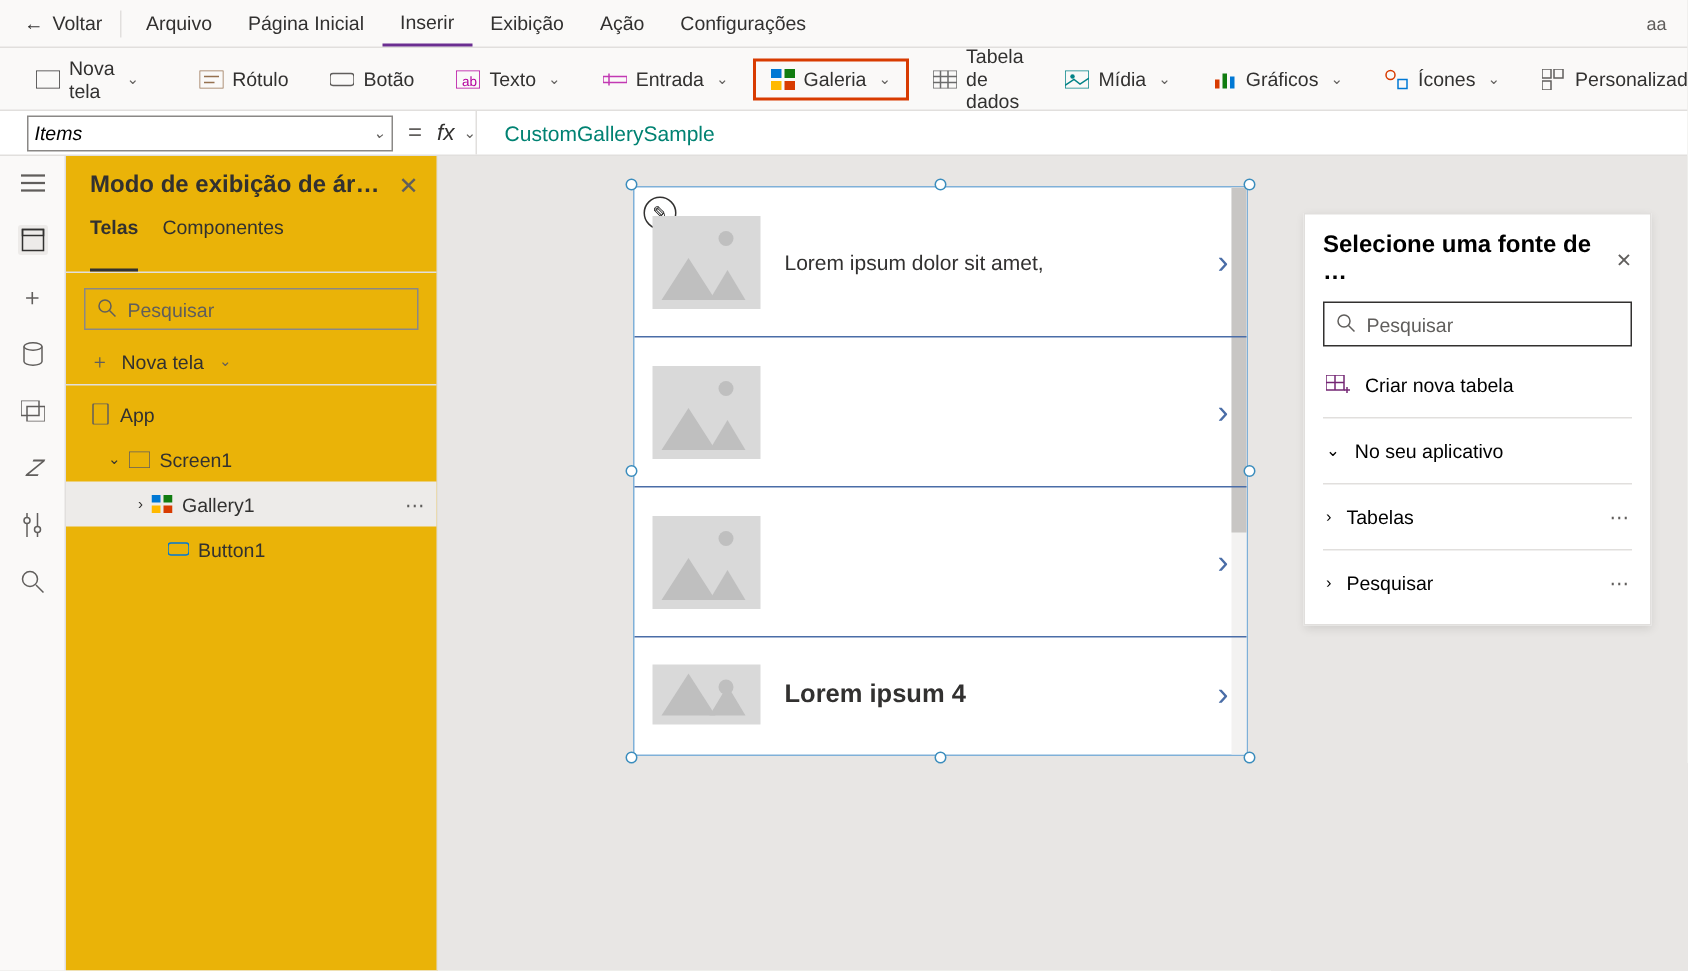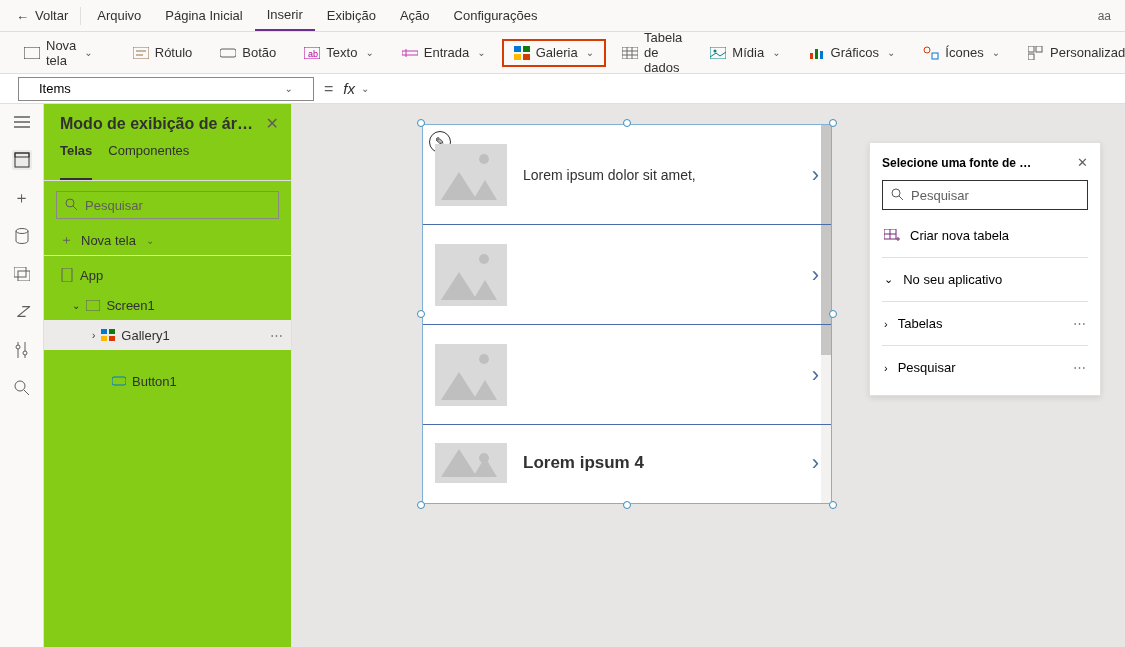--- a/index.html
+++ b/index.html
@@ -8,60 +8,60 @@
 .menubar .back { display:flex; align-items:center; gap:6px; padding:0 8px; cursor:pointer; }
 .menubar .mitem { padding:0 12px; height:100%; display:flex; align-items:center; cursor:pointer; }
 .menubar .mitem.active { border-bottom:2px solid #6b2e91;justify-content:center; }
 .menubar .spacer { flex:1; }
 .ribbon { height:42px; display:flex; align-items:center; padding:0 12px; gap:4px; border-bottom:1px solid #e1dfdd; font-size:13px; color:#323130; }
 .ribbon .ritem { display:flex; align-items:center; gap:6px; padding:4px 10px; cursor:pointer; border:2px solid transparent; }
 .ribbon .ritem.highlight { border:2px solid #d83b01; }
 .ribbon .icon { width:16px; height:16px; display:flex; align-items:center; justify-content:center; }
 .chev { font-size:10px; color:#605e5c; margin-left:2px; }
 .formulabar { height:30px; display:flex; align-items:center; border-bottom:1px solid #e1dfdd; background:#fff; }
-.propsel { width:296px; height:24px; margin-left:18px; border:1px solid #8a8886; display:flex; align-items:center; padding:0 20px; font-size:13px; justify-content:space-between; background:#fff; }
+.propsel { width:244px; height:24px; margin-left:18px; border:1px solid #8a8886; display:flex; align-items:center; padding:0 4px; font-size:13px; justify-content:space-between; background:#fff;font-style:italic; }
 .eq { padding:0 10px; font-size:16px; color:#605e5c; }
 .fx { font-style:italic; font-size:15px; color:#323130; padding-right:4px; }
 .formula { flex:1; padding-left:18px; font-family:Consolas,monospace; font-size:14px; color:#008272; border-left:1px solid #e1dfdd; height:100%; display:flex; align-items:center; }
 .main { display:flex; height:calc(100% - 104px); }
 .iconrail { width:44px; border-right:1px solid #e1dfdd; display:flex; flex-direction:column; align-items:center; padding-top:8px; gap:18px; color:#605e5c; }
 .iconrail .ri { width:20px; height:20px; display:flex; align-items:center; justify-content:center; cursor:pointer; }
-.treepanel { width:248px; border-right:1px solid #e1dfdd; display:flex; flex-direction:column; background:#84cc16; }
+.treepanel { width:248px; border-right:1px solid #e1dfdd; display:flex; flex-direction:column; background:#eab308; }
 .treehdr { display:flex; align-items:center; justify-content:space-between; padding:10px 12px 4px 16px; }
 .treehdr h3 { font-size:16px; font-weight:600; color:#323130; }
 .treetabs { display:flex; gap:16px; padding:6px 16px 0 16px; border-bottom:1px solid #e1dfdd; font-size:13px; }
 .treetabs .tab { padding-bottom:20px; cursor:pointer; color:#323130; }
 .treetabs .tab.active { border-bottom:2px solid #323130; font-weight:600; }
 .treesearch { margin:10px 12px 6px 12px; height:28px; border:1px solid #8a8886; display:flex; align-items:center; padding:0 8px; gap:6px; font-size:13px; color:#605e5c; }
 .treenew { display:flex; align-items:center; gap:8px; padding:6px 16px; font-size:13px; color:#323130; cursor:pointer; }
 .treelist { padding:4px 0; font-size:13px; color:#323130; }
 .treerow { display:flex; align-items:center; height:30px; padding:0 8px 0 16px; gap:6px; cursor:pointer; }
 .treerow.indent1 { padding-left:28px; }
 .treerow.indent2 { padding-left:48px; }
-.treerow.indent3 { padding-left:68px;margin-top:16px; }
+.treerow.indent3 { padding-left:68px; }
 .treerow.sel { background:#edebe9; }
 .treerow .more { margin-left:auto; color:#605e5c; }
 .canvas { flex:1; background:#e8e6e4; position:relative; }
 .artboard { position:absolute; left:130px; top:20px; width:410px; height:380px; background:#fff; border:1px solid #7fb0d8; }
 .selhandles { position:absolute; left:129px; top:19px; width:412px; height:382px; pointer-events:none; }
 .handle { position:absolute; width:8px; height:8px; background:#fff; border:1px solid #3b8dbd; border-radius:50%; }
 .galitem { height:100px; border-bottom:1px solid #4a6da7; display:flex; align-items:center; padding:0 12px; gap:16px; position:relative; }
 .thumb { width:72px; height:62px; background:#d9d9d9; position:relative; }
 .thumb::before { content:""; position:absolute; left:6px; bottom:6px; width:0; height:0; border-left:18px solid transparent; border-right:18px solid transparent; border-bottom:28px solid #bfbfbf; }
 .thumb::after { content:""; position:absolute; right:10px; bottom:6px; width:0; height:0; border-left:12px solid transparent; border-right:12px solid transparent; border-bottom:20px solid #bfbfbf; }
 .thumb .dot { position:absolute; top:10px; right:18px; width:10px; height:10px; background:#bfbfbf; border-radius:50%; }
 .galtext h4 { font-size:17px; color:#323130; font-weight:600; }
 .galtext p { font-size:14px; color:#323130; }
 .galarrow { margin-left:auto; color:#4a6da7; font-size:22px; }
 .editcircle { position:absolute; left:6px; top:6px; width:22px; height:22px; border:1px solid #323130; border-radius:50%; display:flex; align-items:center; justify-content:center; font-size:12px; background:#fff; }
 .scrollb { position:absolute; right:0; top:0; width:10px; height:100%; background:#f3f2f1; }
 .scrollb .th { position:absolute; top:0; width:100%; height:230px; background:#c8c6c4; }
 .dspanel { position:absolute; right:24px; top:38px; width:232px; background:#fff; border:1px solid #e1dfdd; box-shadow:0 2px 6px rgba(0,0,0,0.1); padding:12px; font-size:13px; }
 .dspanel .dsh { display:flex; justify-content:space-between; align-items:center; margin-bottom:10px; }
-.dspanel .dsh h4 { font-size:12px; font-weight:600; }
+.dspanel .dsh h4 { font-size:16px; font-weight:600; }
 .dssearch { height:30px; border:1px solid #323130; display:flex; align-items:center; padding:0 8px; gap:6px; color:#605e5c; margin-bottom:10px; }
 .dsrow { display:flex; align-items:center; gap:10px; padding:8px 2px; cursor:pointer; }
 .dsrow.hl { border:2px solid #d83b01; }
 .dssep { border-top:1px solid #e1dfdd; margin:6px 0; }
 .dsexp { display:flex; align-items:center; justify-content:space-between; padding:8px 2px; cursor:pointer; }
 svg { display:block; }
 .sm { font-size:11px; color:#605e5c; }
 </style>
 </head>
 <body>
@@ -212,20 +212,23 @@
 </div>
 
 <div class="formulabar">
   <div class="propsel">
     <span>Items</span>
     <span class="chev">⌄</span>
   </div>
   <span class="eq">=</span>
   <span class="fx">fx</span>
   <span class="chev">⌄</span>
+  <div class="formula">
+      <span>CustomGallerySample</span>
+    </div>
 </div>
 
 <div class="main">
 
   <div class="iconrail">
     <div class="ri">
         <svg width="16" height="12">
           <line x1="0" y1="1" x2="16" y2="1" stroke="#605e5c" stroke-width="1.5"></line>
           <line x1="0" y1="6" x2="16" y2="6" stroke="#605e5c" stroke-width="1.5"></line>
           <line x1="0" y1="11" x2="16" y2="11" stroke="#605e5c" stroke-width="1.5"></line>

